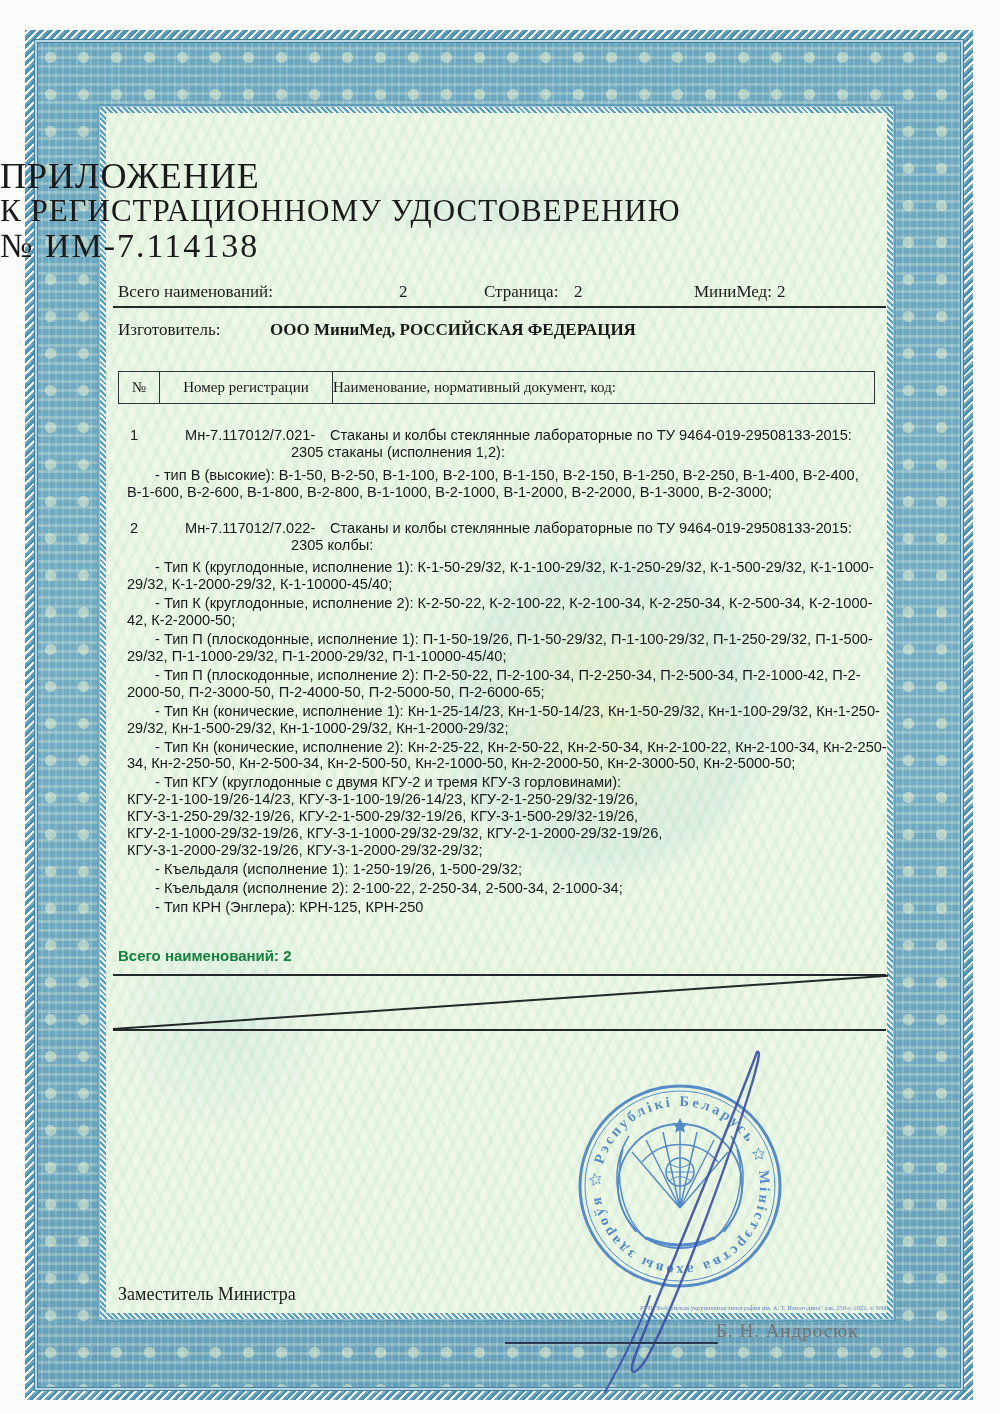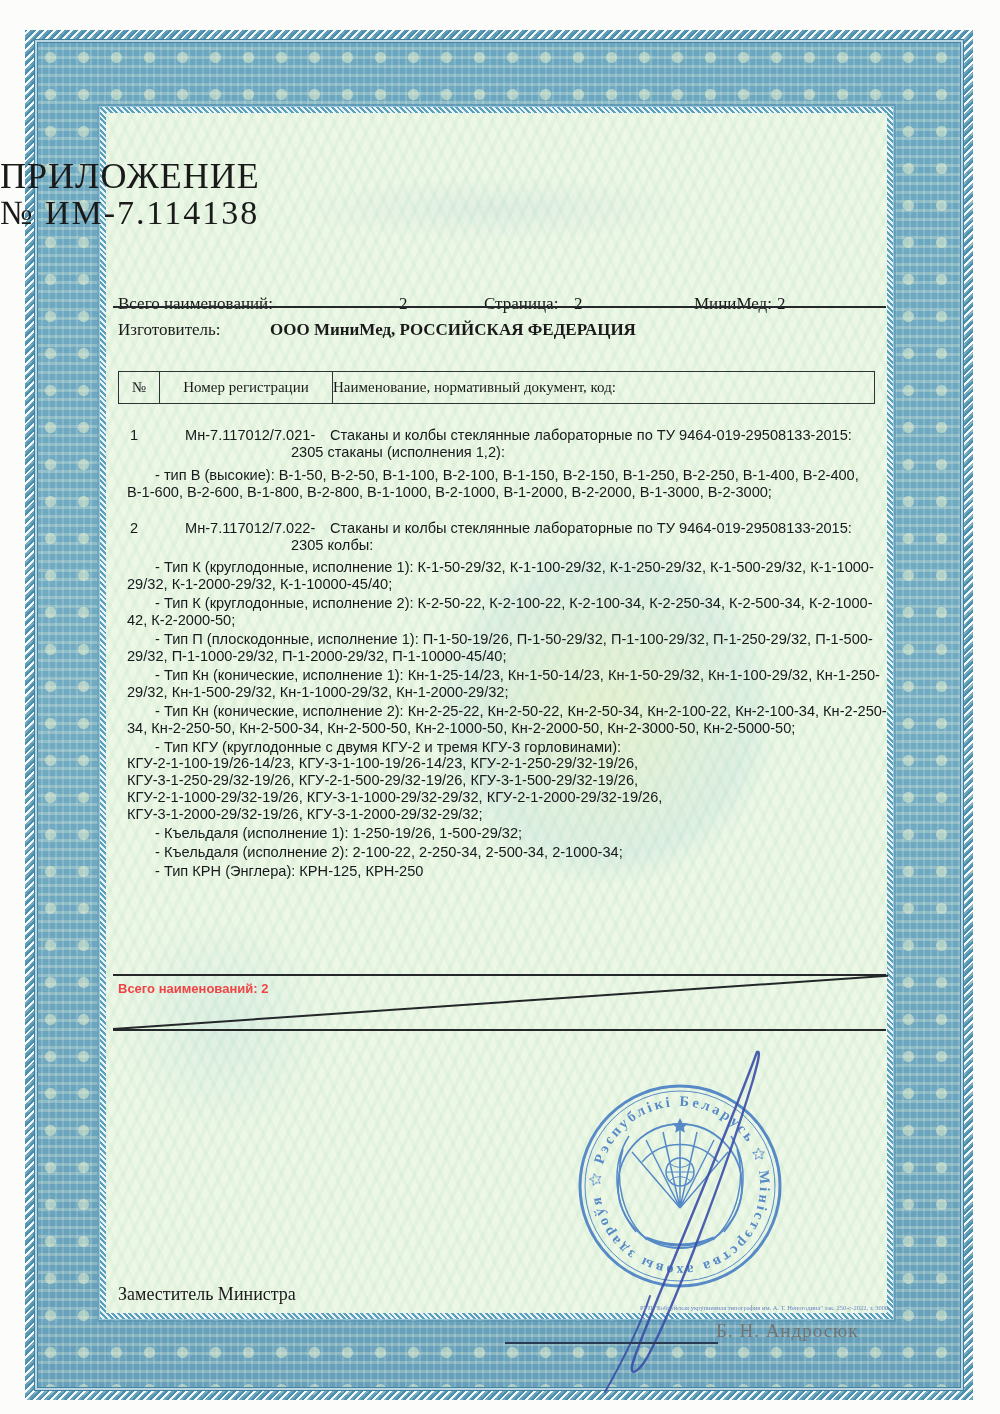--- a/index.html
+++ b/index.html
@@ -28,59 +28,60 @@
       repeating-linear-gradient(115deg,rgba(150,205,160,.10) 0 4px,rgba(0,0,0,0) 4px 11px),
       repeating-linear-gradient(65deg,rgba(150,205,160,.08) 0 4px,rgba(0,0,0,0) 4px 12px),
       #ecf7e6;
   }
   
   .abs{position:absolute;z-index:2;}
   .title{left:0;right:0;top:158px;text-align:left;line-height:1.04;}
   .title .l1{font-size:36px;letter-spacing:1px;}
   .title .l2{font-size:31px;letter-spacing:1px;}
   .title .l3{font-size:34px;letter-spacing:2px;}
-  .info-row{top:282px;left:0;width:1000px;height:22px;font-size:17px;margin-top:12px;}
+  .info-row{top:282px;left:0;width:1000px;height:22px;font-size:17px;}
   .info-row span{position:absolute;white-space:nowrap;}
   .rule{left:113px;width:773px;height:2px;background:#24282a;}
   .maker{top:320px;left:0;width:1000px;font-size:17px;}
   .maker .lbl{position:absolute;left:118px;text-align:center;}
   .maker .val{position:absolute;left:270px;font-weight:bold;}
   .thead{top:371px;left:118px;width:755px;height:31px;border:1.4px solid #2e3336;
          display:flex;align-items:center;font-size:15px;z-index:2;position:absolute;}
   .thead .c1{width:40px;text-align:center;border-right:1.2px solid #2e3336;align-self:stretch;display:flex;align-items:center;justify-content:center;}
   .thead .c2{width:172px;text-align:center;border-right:1.2px solid #2e3336;align-self:stretch;display:flex;align-items:center;justify-content:center;}
   .thead .c3{flex:1;text-align:left;}
   .entries{top:427px;left:115px;width:772px;font-family:"Liberation Sans",sans-serif;
            font-size:14.6px;line-height:16.9px;color:#17191c;}
   .entry{margin-bottom:19px;}
   .ehead{display:grid;grid-template-columns:70px 145px 1fr;}
   .ehead .num{padding-left:15px;}
   .esub{margin-left:176px;margin-bottom:6px;}
   .eitems p{margin:0 0 2px 12px;text-indent:28px;}
   .eitems p.pre{white-space:pre-line;}
-  .total-label{top:981px;left:118px;font-family:"Liberation Sans",sans-serif;font-weight:bold;font-size:13px;color:#ef4444;}
+  .total-label{top:947px;left:118px;font-family:"Liberation Sans",sans-serif;font-weight:bold;font-size:15px;color:#15803d;}
   .diag{left:113px;top:1028px;width:777px;height:2px;background:#23272a;transform:rotate(-3.93deg);transform-origin:left center;}
   .sig-title{top:1284px;left:118px;font-size:18px;}
   .print-note{top:1304px;left:640px;font-size:6.5px;color:#6b85c4;white-space:nowrap;z-index:4;}
   .sig-line{top:1342px;left:505px;width:213px;height:1.6px;background:#2a3a55;z-index:4;}
   .sig-name{top:1320px;left:716px;font-size:19px;color:#737373;letter-spacing:1px;z-index:4;}
   .phone{top:1376px;left:566px;width:330px;font-size:16px;color:#23303f;letter-spacing:.3px;z-index:4;white-space:nowrap;}
   .overlay{position:absolute;left:0;top:0;width:1000px;height:1414px;z-index:3;pointer-events:none;}
 </style>
 </head>
 <body>
 
 <div class="sheet">
 
   <div class="frame">
     <div class="content"></div>
   </div>
 
   <div class="abs title">
     <div class="l1">ПРИЛОЖЕНИЕ</div>
+    <div class="l2">К РЕГИСТРАЦИОННОМУ УДОСТОВЕРЕНИЮ</div>
     <div class="l3">№ ИМ-7.114138</div>
   </div>
 
   <div class="abs info-row">
     <span style="left:118px">Всего наименований:</span>
     <span style="left:399px">2</span>
     <span style="left:484px">Страница:</span>
     <span style="left:574px">2</span>
     <span style="left:694px">МиниМед:</span>
     <span style="left:777px">2</span>
@@ -114,20 +115,21 @@
       <div class="ehead">
         <span class="num">2</span>
         <span class="reg">Мн-7.117012/7.022-</span>
         <span class="dsc">Стаканы и колбы стеклянные лабораторные по ТУ 9464-019-29508133-2015:</span>
       </div>
       <div class="esub">2305 колбы:</div>
       <div class="eitems">
         <p>- Тип К (круглодонные, исполнение 1): К-1-50-29/32, К-1-100-29/32, К-1-250-29/32, К-1-500-29/32, К-1-1000-29/32, К-1-2000-29/32, К-1-10000-45/40;</p>
         <p>- Тип К (круглодонные, исполнение 2): К-2-50-22, К-2-100-22, К-2-100-34, К-2-250-34, К-2-500-34, К-2-1000-42, К-2-2000-50;</p>
         <p>- Тип П (плоскодонные, исполнение 1): П-1-50-19/26, П-1-50-29/32, П-1-100-29/32, П-1-250-29/32, П-1-500-29/32, П-1-1000-29/32, П-1-2000-29/32, П-1-10000-45/40;</p>
+        <p>- Тип П (плоскодонные, исполнение 2): П-2-50-22, П-2-100-34, П-2-250-34, П-2-500-34, П-2-1000-42, П-2-2000-50, П-2-3000-50, П-2-4000-50, П-2-5000-50, П-2-6000-65;</p>
         <p>- Тип Кн (конические, исполнение 1): Кн-1-25-14/23, Кн-1-50-14/23, Кн-1-50-29/32, Кн-1-100-29/32, Кн-1-250-29/32, Кн-1-500-29/32, Кн-1-1000-29/32, Кн-1-2000-29/32;</p>
         <p>- Тип Кн (конические, исполнение 2): Кн-2-25-22, Кн-2-50-22, Кн-2-50-34, Кн-2-100-22, Кн-2-100-34, Кн-2-250-34, Кн-2-250-50, Кн-2-500-34, Кн-2-500-50, Кн-2-1000-50, Кн-2-2000-50, Кн-2-3000-50, Кн-2-5000-50;</p>
         <p class="pre">- Тип КГУ (круглодонные с двумя КГУ-2 и тремя КГУ-3 горловинами):
 КГУ-2-1-100-19/26-14/23, КГУ-3-1-100-19/26-14/23, КГУ-2-1-250-29/32-19/26,
 КГУ-3-1-250-29/32-19/26, КГУ-2-1-500-29/32-19/26, КГУ-3-1-500-29/32-19/26,
 КГУ-2-1-1000-29/32-19/26, КГУ-3-1-1000-29/32-29/32, КГУ-2-1-2000-29/32-19/26,
 КГУ-3-1-2000-29/32-19/26, КГУ-3-1-2000-29/32-29/32;</p>
         <p>- Къельдаля (исполнение 1): 1-250-19/26, 1-500-29/32;</p>
         <p>- Къельдаля (исполнение 2): 2-100-22, 2-250-34, 2-500-34, 2-1000-34;</p>
         <p>- Тип КРН (Энглера): КРН-125, КРН-250</p>

